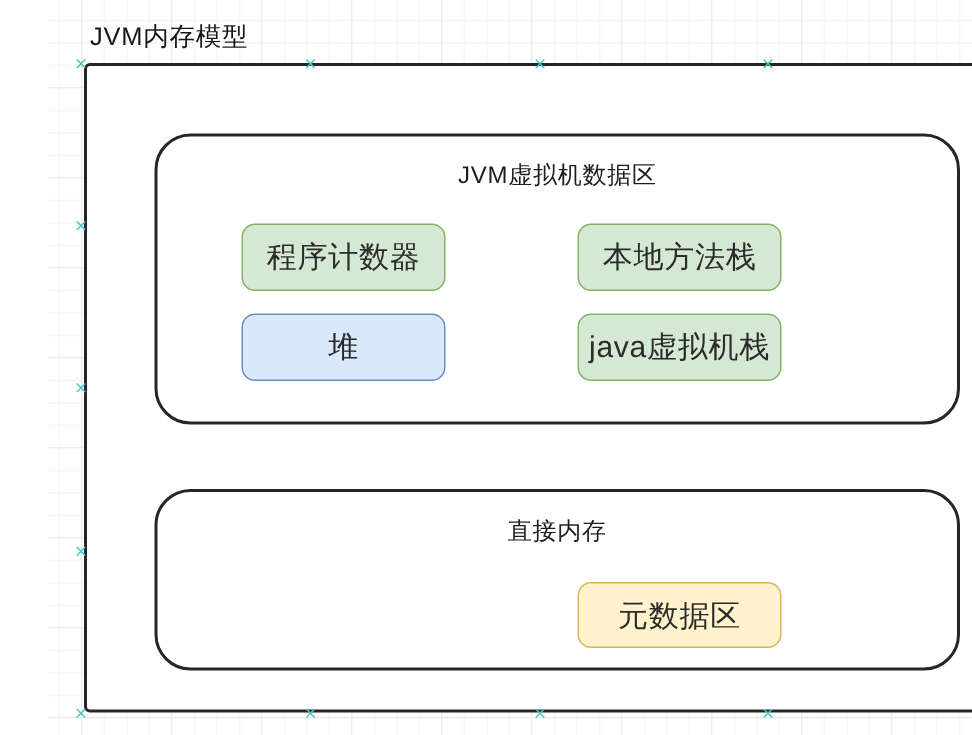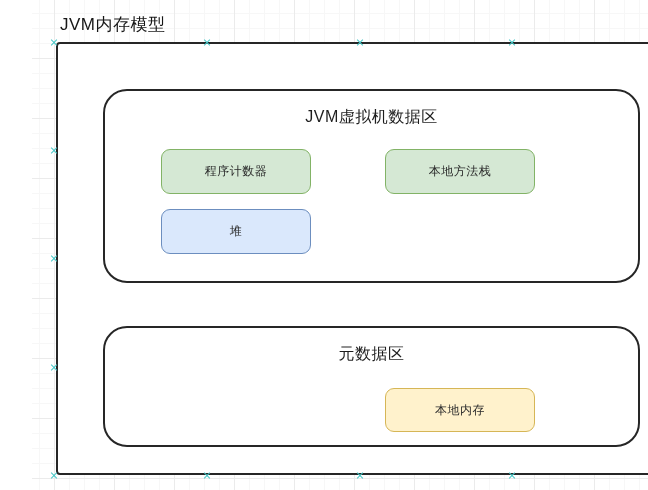--- a/index.html
+++ b/index.html
@@ -62,28 +62,28 @@
     top: 16px;
     text-align: center;
     font-size: 16px;
     color: #1d1d1d;
     letter-spacing: 0.5px;
     white-space: nowrap;
   }
 
   .cell {
     position: absolute;
-    width: 150px;
+    width: 136px;
     height: 45px;
     border: 1.5px solid #999;
     border-radius: 9px;
     display: flex;
     align-items: center;
     justify-content: center;
-    font-size: 12px;
+    font-size: 20px;
     color: #2b2b2b;
     letter-spacing: 0.5px;
     white-space: nowrap;
     cursor: default;
   }
   
   .cell-pc   { left: 56px;  top: 58px;  }
   .cell-nms  { left: 280px; top: 58px; text-align: right;  }
   .cell-heap { left: 56px;  top: 118px; }
   .cell-jvs  { left: 280px; top: 118px; }
@@ -131,27 +131,28 @@
 
     <div class="group-box group-vm">
       <div class="group-title">JVM虚拟机数据区</div>
 
       <div class="cell cell-pc" style="background: rgb(213, 232, 212); border-color: rgb(130, 179, 102);">程序计数器</div>
 
       <div class="cell cell-nms" style="background: rgb(213, 232, 212); border-color: rgb(130, 179, 102);">本地方法栈</div>
 
       <div class="cell cell-heap" style="background: rgb(218, 232, 252); border-color: rgb(108, 142, 191);">堆</div>
 
+      <div class="cell cell-jvs" style="background: rgb(213, 232, 212); border-color: rgb(130, 179, 102);">java虚拟机栈</div>
     </div>
 
     <div class="group-box group-native">
-      <div class="group-title">元数据区</div>
+      <div class="group-title">直接内存</div>
 
 
-      <div class="cell cell-direct" style="background: rgb(255, 242, 204); border-color: rgb(214, 182, 86);">本地内存</div>
+      <div class="cell cell-direct" style="background: rgb(255, 242, 204); border-color: rgb(214, 182, 86);">元数据区</div>
     </div>
 
   </div>
 
 
 <div class="cp" style="left: 18px; top: 38px;"></div>
     <div class="cp" style="left: 18px; top: 471px;"></div>
     <div class="cp" style="left: 171px; top: 38px;"></div>
     <div class="cp" style="left: 171px; top: 471px;"></div>
     <div class="cp" style="left: 324px; top: 38px;"></div>

